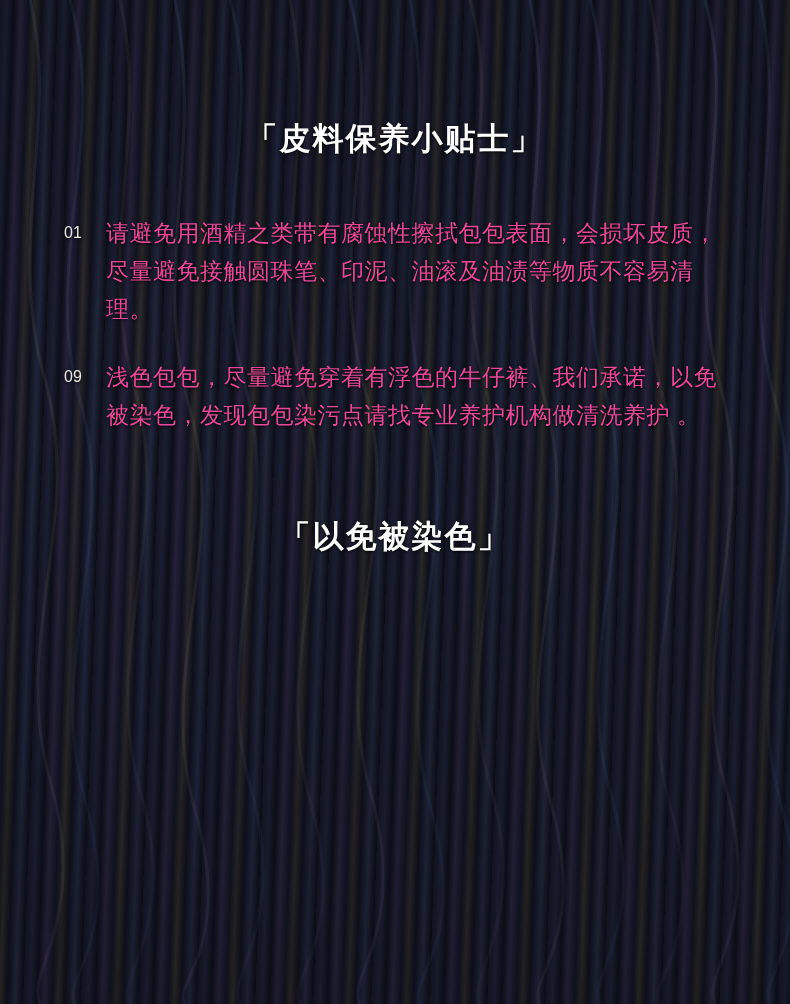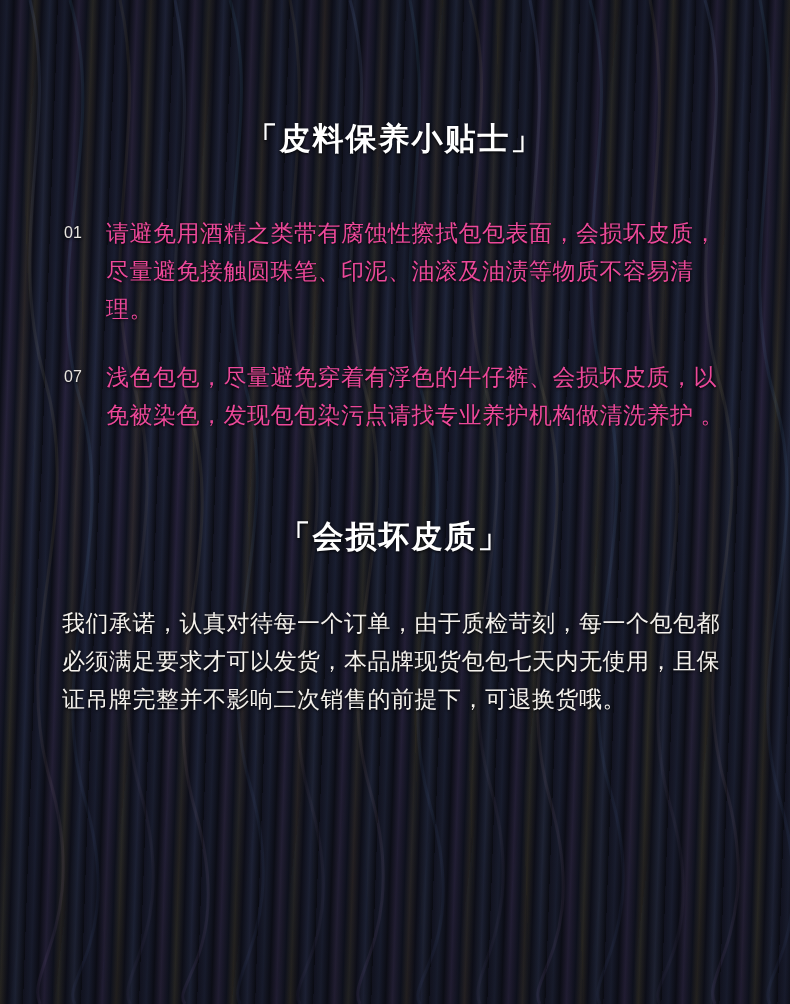--- a/index.html
+++ b/index.html
@@ -177,23 +177,22 @@
   <div id="content">
 
     <h2 class="section-title" id="title-tips">「皮料保养小贴士」</h2>
 
     <ul class="tips-list" id="tips-block">
       <li class="tip-item">
         <span class="tip-num">01</span>
         <span class="tip-text">请避免用酒精之类带有腐蚀性擦拭包包表面，会损坏皮质，尽量避免接触圆珠笔、印泥、油滚及油渍等物质不容易清理。</span>
       </li>
       <li class="tip-item">
-        <span class="tip-num">07</span>
-        <span class="tip-text">浅色包包，尽量避免穿着有浮色的牛仔裤、会损坏皮质，以免被染色，发现包包染污点请找专业养护机构做清洗养护 。</span>
+        <span class="tip-num">09</span>
+        <span class="tip-text">浅色包包，尽量避免穿着有浮色的牛仔裤、我们承诺，以免被染色，发现包包染污点请找专业养护机构做清洗养护 。</span>
       </li>
     </ul>
 
-    <h2 class="section-title" id="title-shipping">「会损坏皮质」</h2>
+    <h2 class="section-title" id="title-shipping">「以免被染色」</h2>
 
-    <p id="shipping-text">我们承诺，认真对待每一个订单，由于质检苛刻，每一个包包都必须满足要求才可以发货，本品牌现货包包七天内无使用，且保证吊牌完整并不影响二次销售的前提下，可退换货哦。</p>
 
   </div>
 </div>
 
 </body></html>

